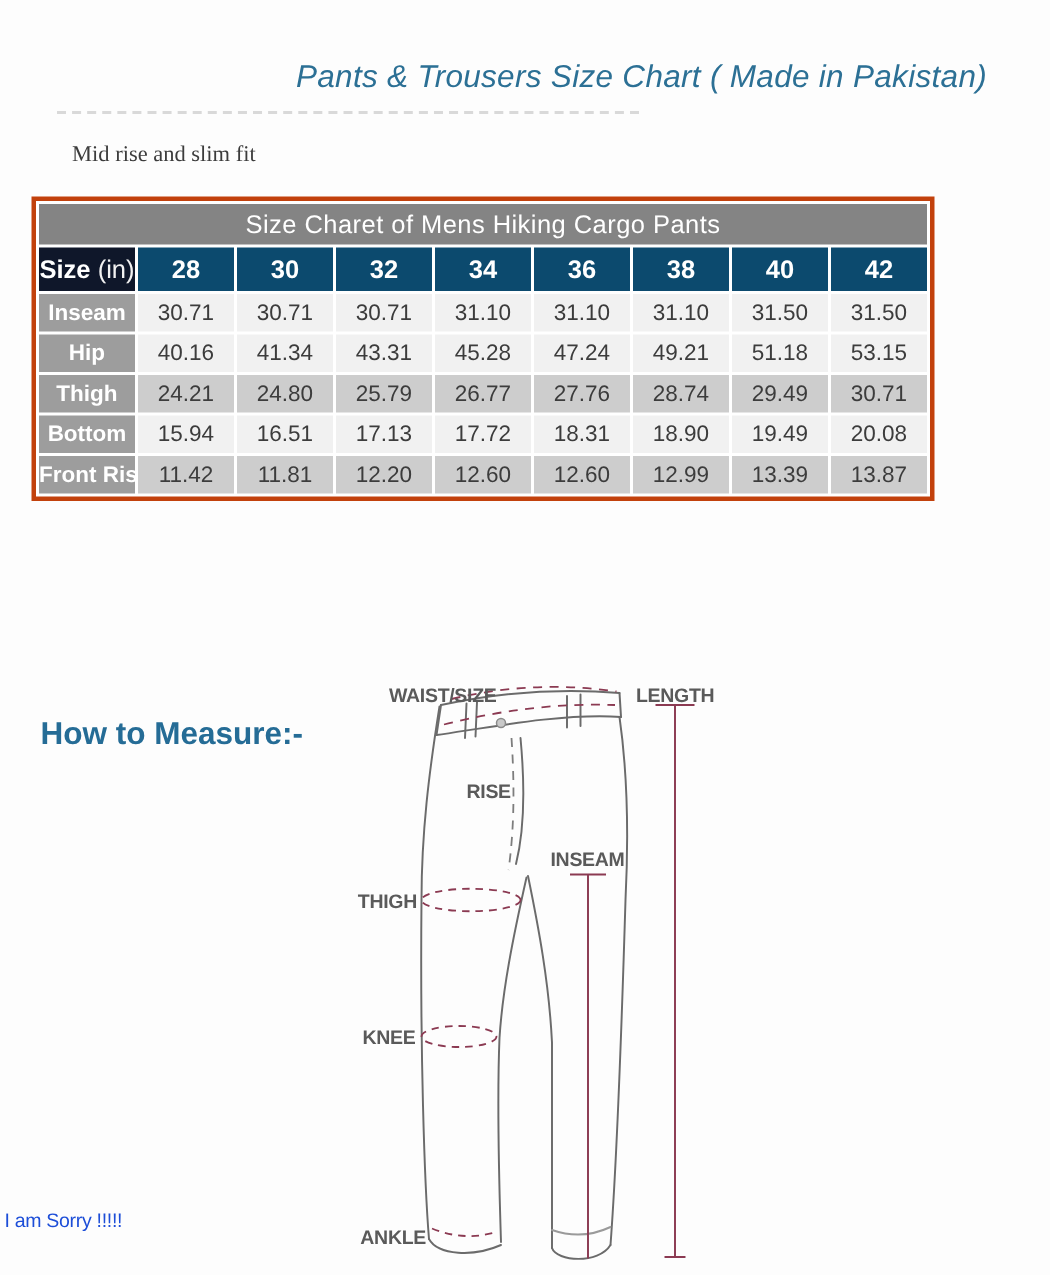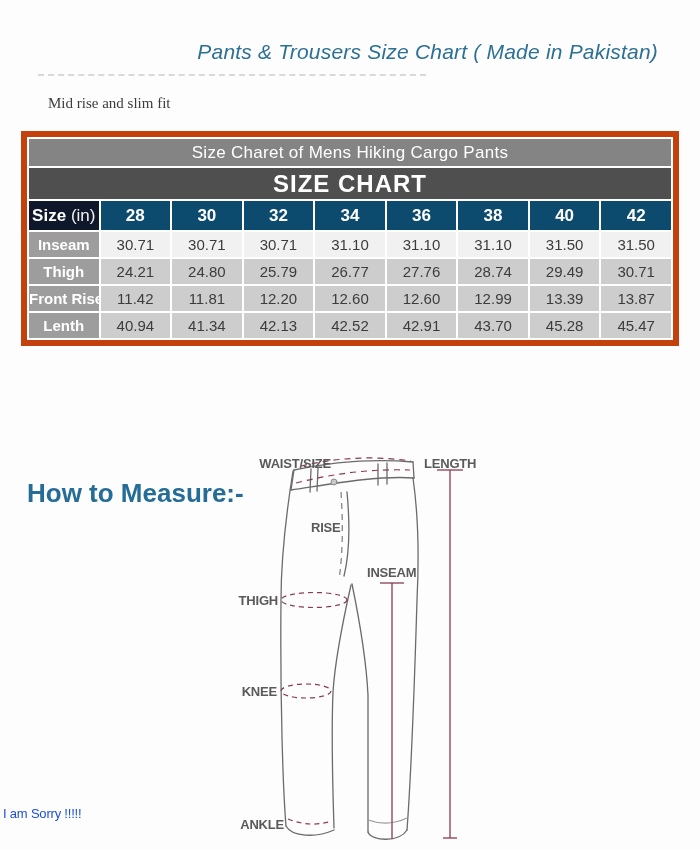--- a/index.html
+++ b/index.html
@@ -19,23 +19,23 @@
     border-top:2px dashed #d9d9d9;
   }
   .page-subtitle{
     position:absolute;left:48px;top:95px;
     font-family:"Liberation Serif",serif;
     font-size:15px;color:#3c3c3c;
   }
   
   .table-wrap{position:absolute;left:21px;top:131px;}
   table.size-table{
-    width:658px;table-layout:fixed;
+    width:602px;table-layout:fixed;
     border-collapse:separate;border-spacing:2px;
-    background:#ffffff;border:6px solid #c2410c;
+    background:#ffffff;border:3px solid #c2410c;
   }
   .size-table td,.size-table th{
     text-align:center;vertical-align:middle;padding:0;
     overflow:hidden;white-space:nowrap;
   }
   .col-label{width:108px;}
   tr.caption-row td{
     background:#848484;color:#fff;height:27px;
     font-size:17px;font-weight:400;letter-spacing:.3px;
   }
@@ -51,21 +51,21 @@
   tr.data-row{height:25px;}
   tr.data-row th{
     background:#9d9d9d;color:#fff;font-size:15px;font-weight:700;
   }
   tr.data-row td{font-size:15px;color:#3c3c3c;}
   tr.row-light td{background:#f1f1f1;}
   tr.row-dark  td{background:#cdcdcd;}
   
   .measure-heading{
     position:absolute;left:27px;top:478px;
-    font-size:26px;font-weight:700;color:#256c96;
+    font-size:21px;font-weight:700;color:#256c96;
   }
   .diagram{position:absolute;left:0;top:0;pointer-events:none;}
   .d-label{
     font-family:"Liberation Sans",sans-serif;
     font-size:13px;font-weight:700;fill:#5a5a5a;letter-spacing:-.2px;
   }
   .footer-note{
     position:absolute;left:3px;top:806px;
     font-size:13px;color:#1d4ed8;letter-spacing:-.2px;
   }
@@ -75,23 +75,20 @@
 
 <div class="page-title">Pants &amp; Trousers Size Chart ( Made in Pakistan)</div>
 <div class="title-divider"></div>
 <div class="page-subtitle">Mid rise and slim fit</div>
 
 <div class="table-wrap">
   <table class="size-table">
     <tbody>
       <tr class="caption-row">
         <td colspan="9">Size Charet of  Mens Hiking Cargo Pants</td>
-      </tr>
-      <tr class="band-row">
-        <td colspan="9">SIZE CHART</td>
       </tr>
       <tr class="cols-row">
         <th class="corner col-label">
           <span class="b">Size</span>
           <span class="u">(in)</span>
         </th>
 
       <th class="size-h">28</th>
           <th class="size-h">30</th>
           <th class="size-h">32</th>
@@ -105,54 +102,65 @@
     <tr class="data-row row-light">
           <th class="col-label">Inseam</th>
           <td>30.71</td>
           <td>30.71</td>
           <td>30.71</td>
           <td>31.10</td>
           <td>31.10</td>
           <td>31.10</td>
           <td>31.50</td>
           <td>31.50</td>
+        </tr>
+        <tr class="data-row row-light">
+          <th class="col-label">Hip</th>
+          <td>40.16</td>
+          <td>41.34</td>
+          <td>43.31</td>
+          <td>45.28</td>
+          <td>47.24</td>
+          <td>49.21</td>
+          <td>51.18</td>
+          <td>53.15</td>
         </tr>
         <tr class="data-row row-dark">
           <th class="col-label">Thigh</th>
           <td>24.21</td>
           <td>24.80</td>
           <td>25.79</td>
           <td>26.77</td>
           <td>27.76</td>
           <td>28.74</td>
           <td>29.49</td>
           <td>30.71</td>
+        </tr>
+        <tr class="data-row row-light">
+          <th class="col-label">Bottom</th>
+          <td>15.94</td>
+          <td>16.51</td>
+          <td>17.13</td>
+          <td>17.72</td>
+          <td>18.31</td>
+          <td>18.90</td>
+          <td>19.49</td>
+          <td>20.08</td>
         </tr>
         <tr class="data-row row-dark">
           <th class="col-label">Front Rise</th>
           <td>11.42</td>
           <td>11.81</td>
           <td>12.20</td>
           <td>12.60</td>
           <td>12.60</td>
           <td>12.99</td>
           <td>13.39</td>
           <td>13.87</td>
         </tr>
-        <tr class="data-row row-dark">
-          <th class="col-label">Lenth</th>
-          <td>40.94</td>
-          <td>41.34</td>
-          <td>42.13</td>
-          <td>42.52</td>
-          <td>42.91</td>
-          <td>43.70</td>
-          <td>45.28</td>
-          <td>45.47</td>
-        </tr>
       </tbody>
   </table>
 </div>
 
 <div class="measure-heading">How to Measure:-</div>
 
 <svg class="diagram" width="700" height="850" viewBox="0 0 700 850" xmlns="http://www.w3.org/2000/svg">
 
   <g stroke="#6b6b6b" stroke-width="1.3" fill="none" stroke-linecap="round">
 

